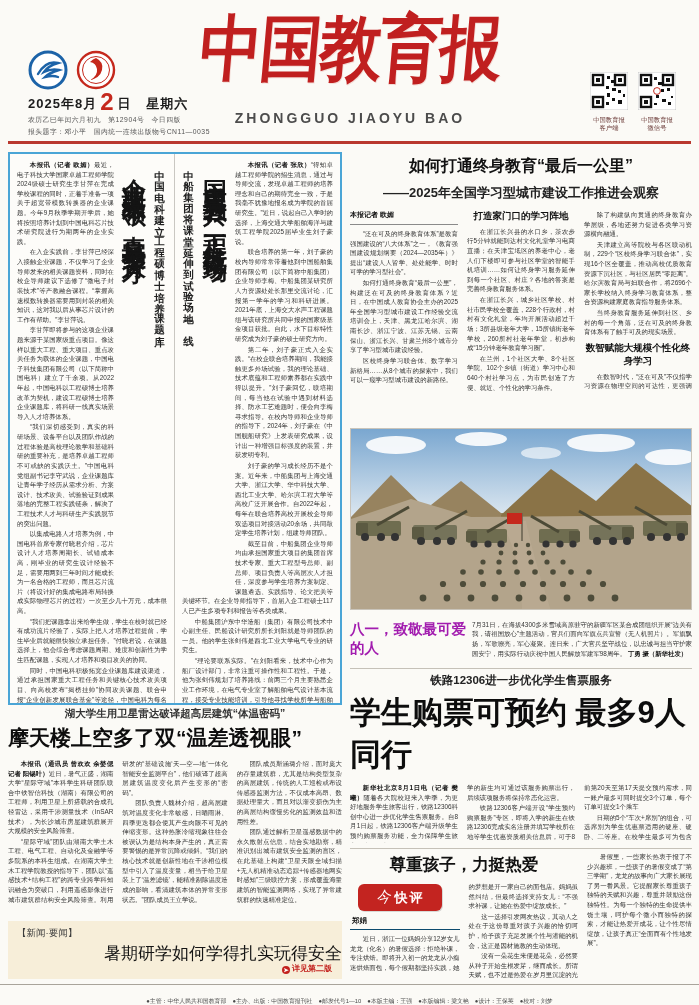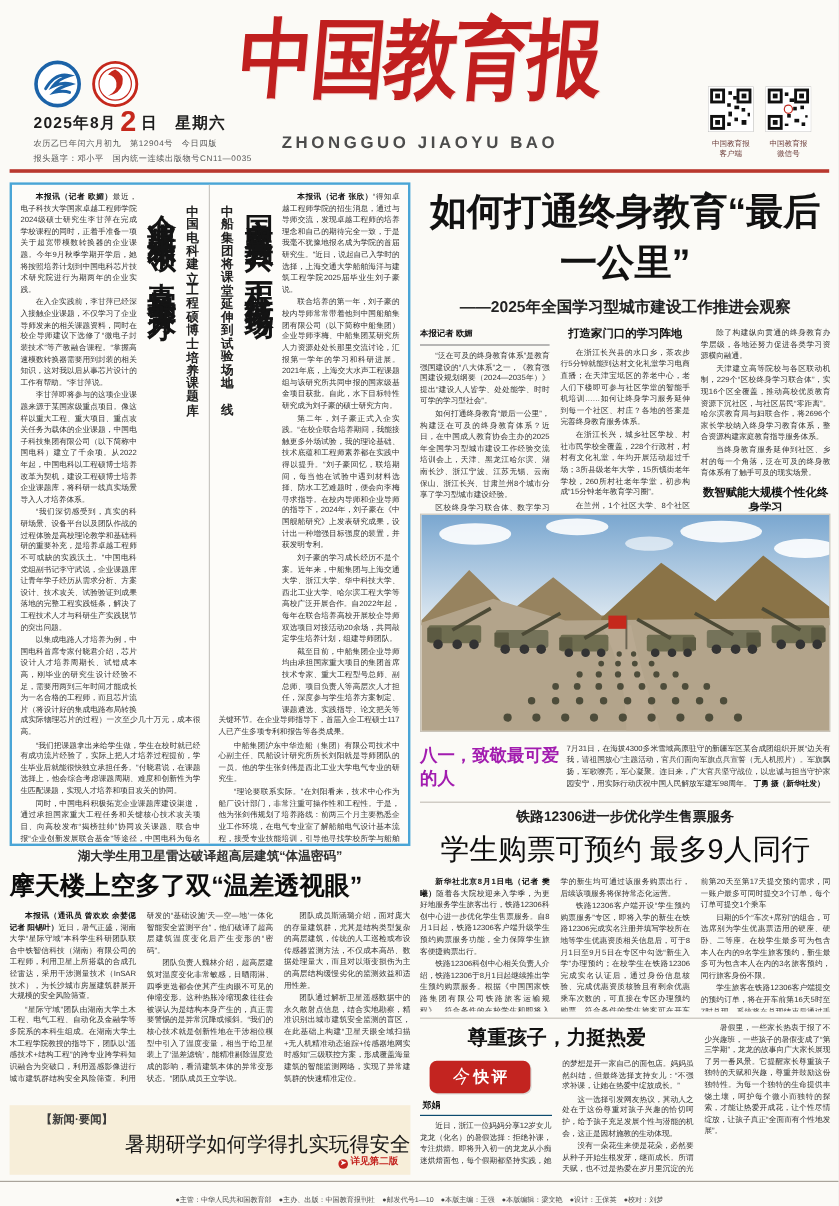--- a/index.html
+++ b/index.html
@@ -41,42 +41,42 @@
     font-size:24px; letter-spacing:4px; line-height:1.25; height:432px; }
   .v-kicker { writing-mode:vertical-rl; font-size:10.5px; font-weight:bold; color:#222;
     letter-spacing:11px; height:425px; padding-top:2px; }
   .half.first .v-kicker { float:right; margin-left:4px; }
   .half.first .v-head  { float:right; margin-left:5px; }
   .half.second .v-kicker { float:left; margin-right:4px; }
   .half.second .v-head  { float:left; margin-right:5px; }
 
   
   .lead { position:absolute; left:350px; top:156px; width:342px; height:270px; overflow:hidden; }
-  .lead h1 { font-size:31px; font-weight:900; color:#111; text-align:center; letter-spacing:0; }
+  .lead h1 { font-size:16px; font-weight:900; color:#111; text-align:center; letter-spacing:0; }
   .lead h2 { font-size:13px; font-weight:bold; color:#222; text-align:center; margin:7px 0 8px 0; }
   .cols3 { column-count:3; column-gap:9px; height:100%; overflow:hidden; }
   .lead .cols3 { height:192px; }
   .byline { font-weight:bold; font-size:7px; color:#111; border-bottom:1px solid #8a8a8a;
     padding-bottom:4px; margin-bottom:4px; }
   .subhead { font-size:9.5px; font-weight:900; color:#111; text-align:center;
     margin:5px 0 4px 0; line-height:1.35; }
 
   
   .photo { position:absolute; left:350px; top:428px; width:342px; height:182px; overflow:hidden;
     border:1px solid #c9c4ba; }
   .caption { position:absolute; left:350px; top:615px; width:342px; height:48px; display:flex; align-items:center; }
   .cap-title { width:122px; font-size:14.5px; font-weight:900; color:#a21caf; }
   .cap-text { flex:1; font-size:6.4px; line-height:1.5; text-align:justify; color:#333; }
   .cap-text b { color:#111; }
   .divider { position:absolute; left:350px; width:342px; border-top:1px solid #c5c1b8; }
 
   
   .tielu { position:absolute; left:350px; top:673px; width:342px; height:170px; overflow:hidden; }
   .tielu .kicker { text-align:center; font-size:11.5px; font-weight:bold; color:#222; }
-  .tielu h1 { text-align:center; font-size:24px; font-weight:400; color:#0d0d0d; margin:4px 0 7px 0; }
+  .tielu h1 { text-align:left; font-size:31px; font-weight:700; color:#0d0d0d; margin:4px 0 7px 0; }
   .tielu .cols3 { height:118px; }
 
   
   .kuaiping { position:absolute; left:350px; top:852px; width:342px; height:130px; display:flex; overflow:hidden; }
   .kp-left { width:228px; }
   .kp-left h3 { text-align:center; font-size:16.5px; font-weight:900; color:#111; margin:2px 0 6px 0; }
   .kp-cols { column-count:2; column-gap:9px; height:100px; overflow:hidden; }
   .kp-badge { width:84px; height:27px; background:#c32420; border-radius:6px; color:#fff;
     display:flex; align-items:center; justify-content:center; gap:4px; margin:2px 0 5px 8px;
     box-shadow:1px 1px 0 #00000022; }
@@ -89,21 +89,21 @@
 
   
   .motianlou { position:absolute; left:8px; top:707px; width:334px; height:210px; overflow:hidden; }
   .motianlou .kicker { text-align:center; font-size:10.5px; font-weight:bold; color:#333; }
   .motianlou h1 { text-align:left; font-size:21px; font-weight:900; color:#0d0d0d; margin:3px 0 7px 0; }
   .motianlou .cols3 { height:152px; }
 
   
   .newsbox { position:absolute; left:8px; top:921px; width:334px; height:58px;
     background:#f7eed9; }
-  .nb-label { position:absolute; left:26px; top:6px; font-size:9.5px; font-weight:bold; color:#3c3c3c; }
+  .nb-label { position:absolute; left:9px; top:6px; font-size:9.5px; font-weight:normal; color:#3c3c3c; }
   .nb-head { text-align:right; font-size:17px; font-weight:400; color:#151515; padding-top:21px; }
   .nb-link { position:absolute; right:10px; bottom:5px; font-size:8px; color:#c3221e; font-weight:bold; cursor:pointer; }
   .nb-link .dot { display:inline-block; width:8px; height:8px; border-radius:50%;
     background:#c3221e; color:#fff; font-size:6px; line-height:8px; text-align:center; margin-right:2px; vertical-align:-1px; }
 
   
   .foot-rule { position:absolute; left:0; right:0; top:984px; border-top:1px solid #a9a49b; }
   .footer { position:absolute; left:6px; right:6px; top:989px; text-align:center; }
   .footer span { font-size:5.9px; color:#4a4a4a; margin:0 3px; white-space:nowrap; }
 </style>

